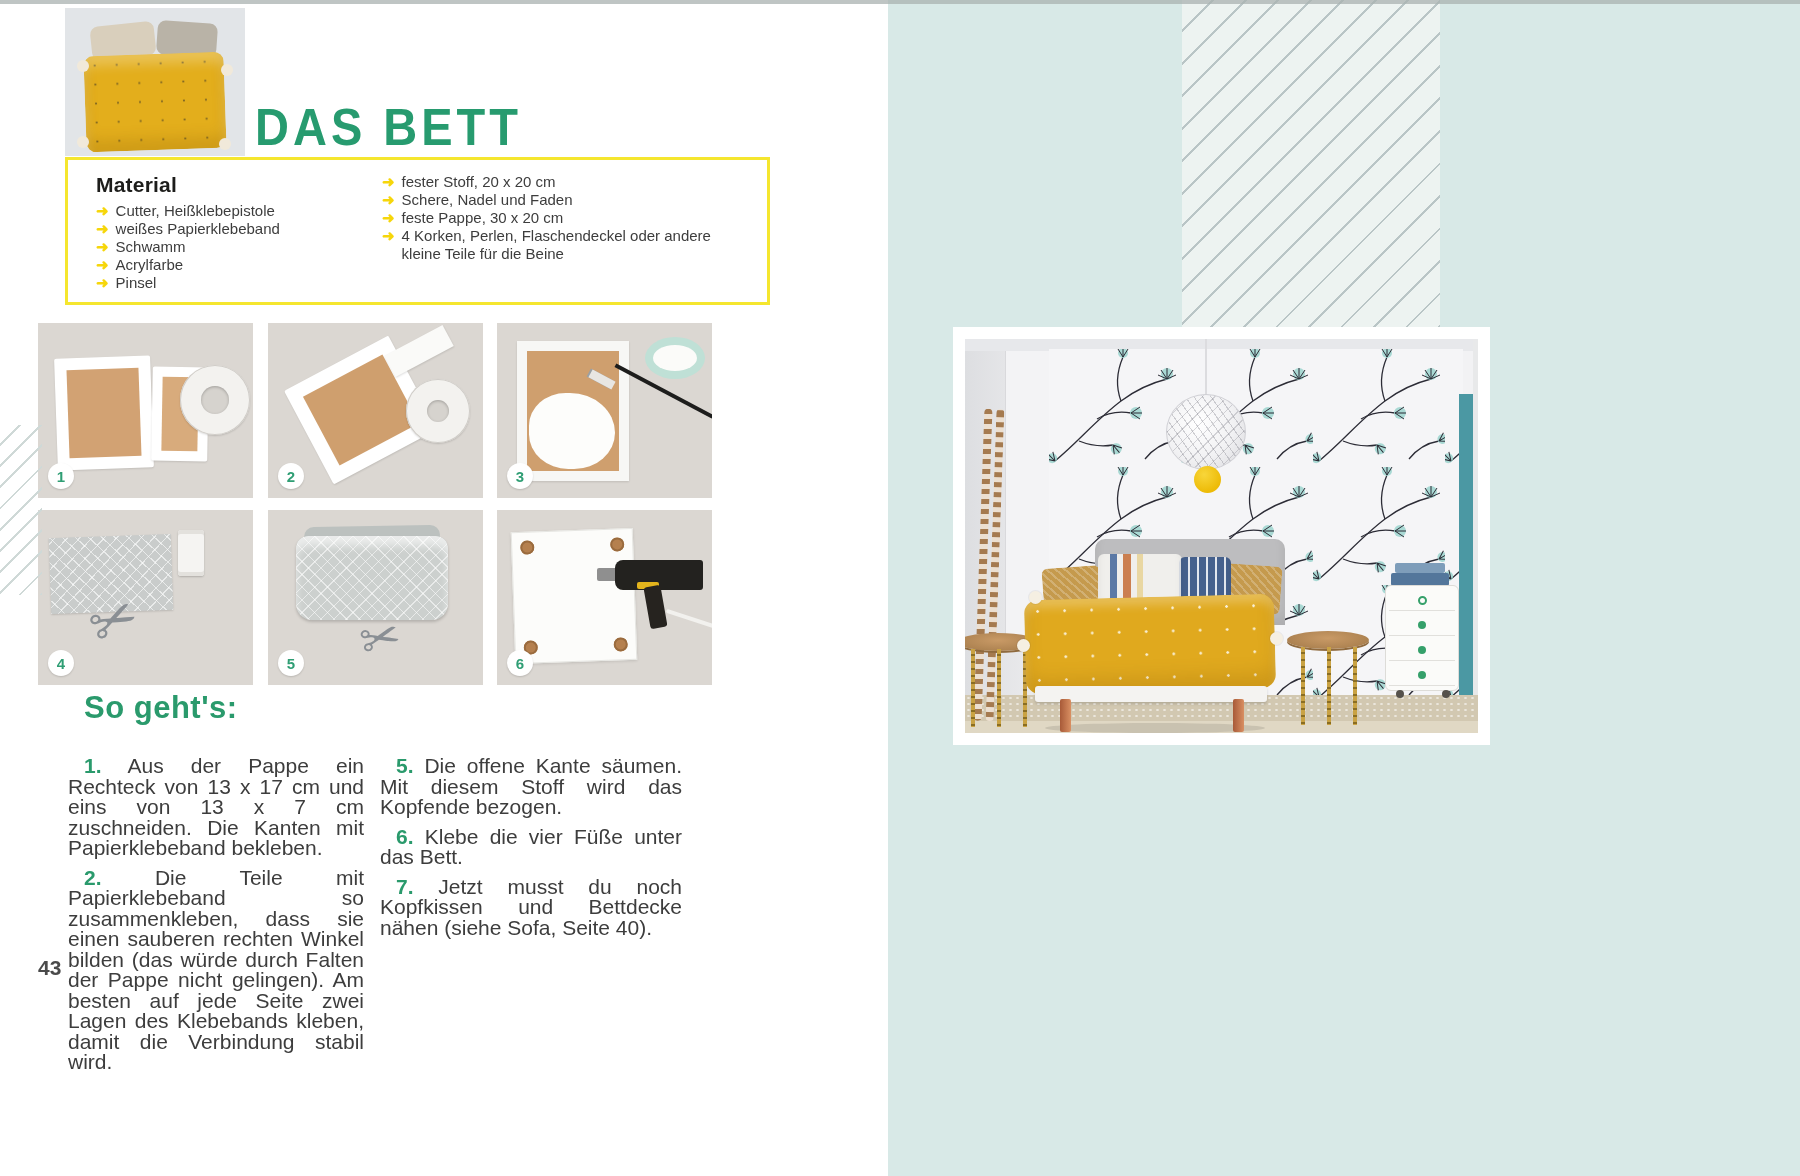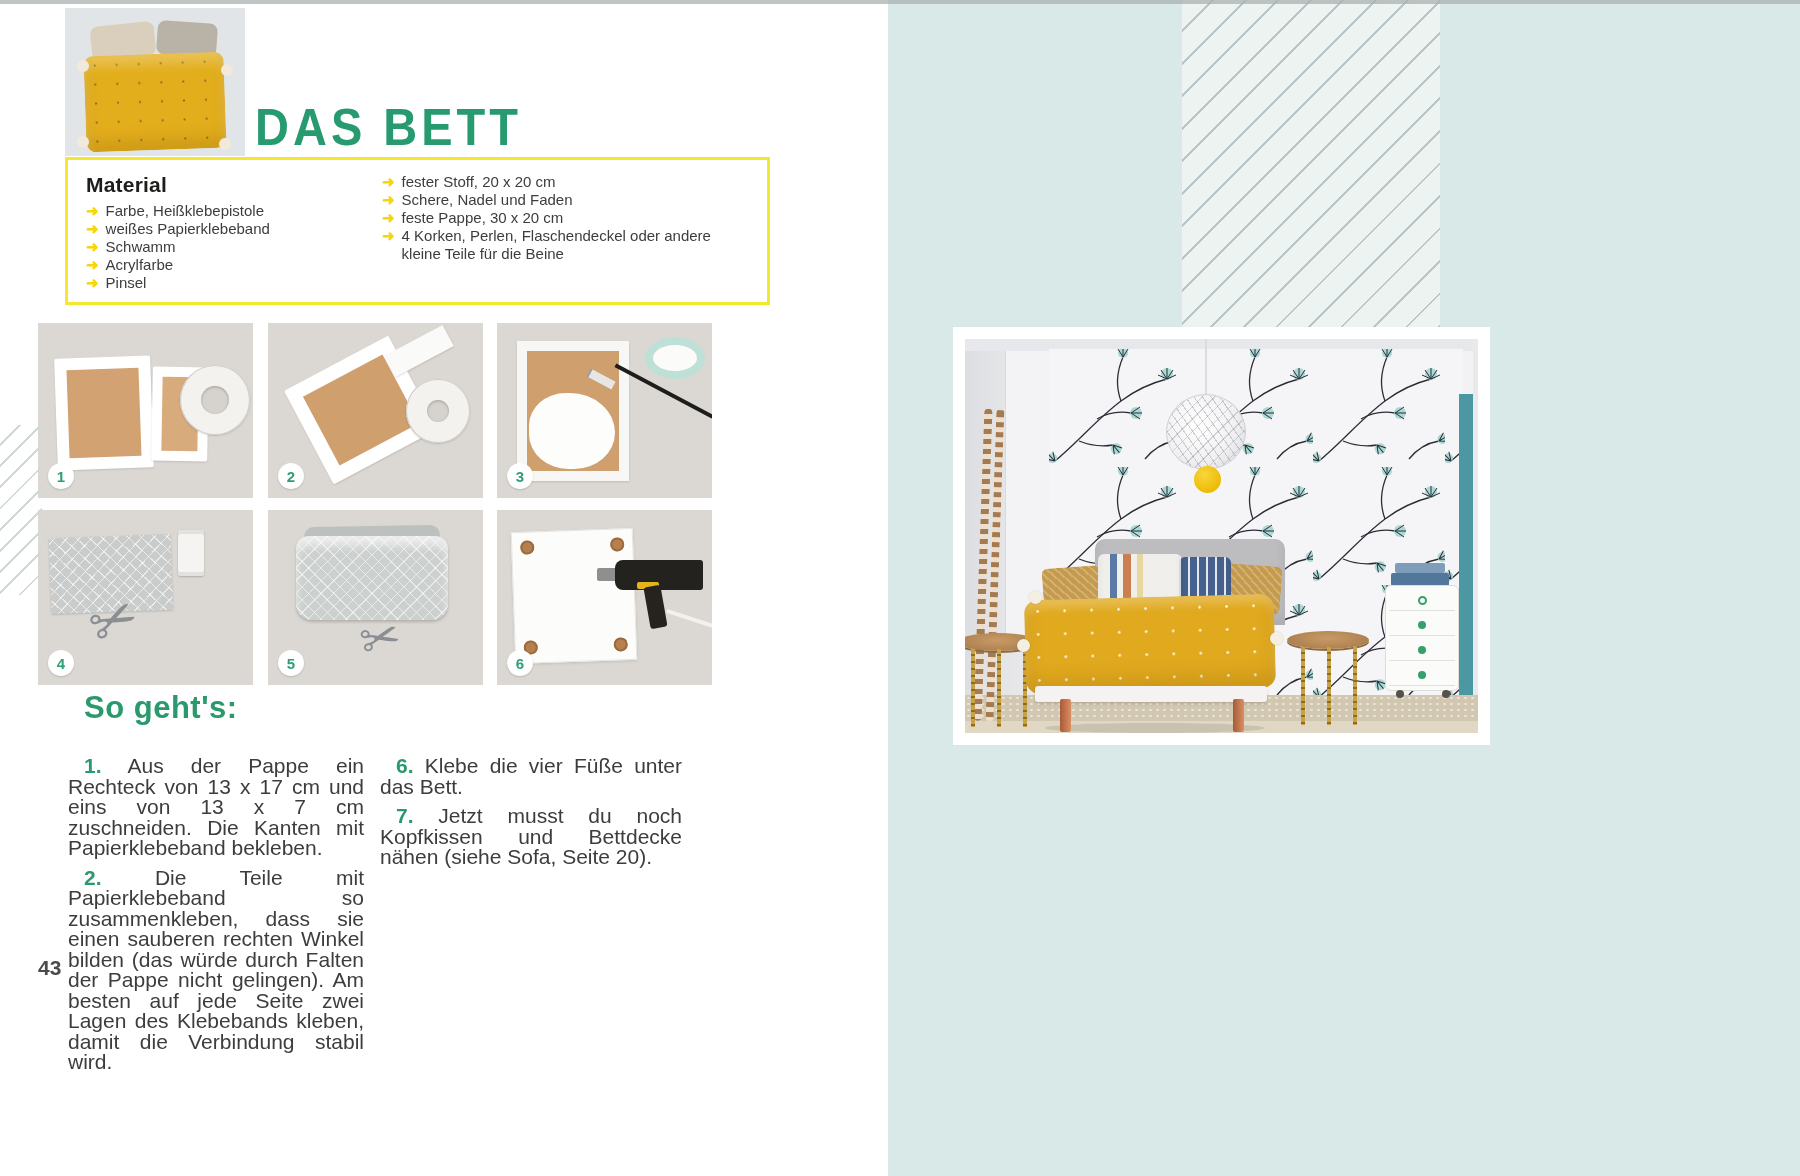--- a/index.html
+++ b/index.html
@@ -96,21 +96,21 @@
   .hp-duvet { position:absolute; left:20px; top:46px; width:140px; height:96px; background:#e3ae1c; border-radius:10px; transform:rotate(-2deg);
     background-image:radial-gradient(circle, rgba(40,40,40,.5) 1px, transparent 1.2px); background-size:22px 19px;
     box-shadow:inset 0 10px 12px rgba(255,255,255,.25), inset 0 -12px 14px rgba(120,80,0,.18); }
   .hp-pom { position:absolute; width:12px; height:12px; border-radius:50%; background:#f1e9da; }
   .hpa { left:12px; top:52px; } .hpb { left:156px; top:56px; } .hpc { left:12px; top:128px; } .hpd { left:154px; top:130px; }
 
   .page-title { position:absolute; left:255px; top:96px; font-size:47px; font-weight:bold; color:#279b6f;
     letter-spacing:4px; transform:scaleY(1.12); transform-origin:left top; white-space:nowrap; }
 
   .materials-box { position:absolute; left:65px; top:157px; width:705px; height:148px; border:3px solid #f5e62e; background:#ffffff; }
-  .mb-col1 { position:absolute; left:18px; top:13px; width:280px; }
+  .mb-col1 { position:absolute; left:28px; top:13px; width:280px; }
   .mb-col2 { position:absolute; left:314px; top:13px; width:370px; }
   .mb-heading { font-size:21px; font-weight:800; color:#1d1d1b; margin:0 0 5px 0; letter-spacing:.2px; }
   .mb-heading.second { margin-top:9px; }
   .mb-list { list-style:none; margin:0; padding:0; }
   .mb-list li { display:flex; align-items:flex-start; font-size:15px; line-height:17.5px; color:#3d3d3d; margin-bottom:0.5px; }
   .arrow { color:#f6d60a; font-weight:bold; font-size:15px; margin-right:7px; flex:0 0 auto; line-height:17.5px; }
 
   .steps-grid { position:absolute; left:38px; top:323px; }
   .tile { position:absolute; width:215px; height:175px; background:#dbd7d2; overflow:hidden; }
   .t1 { left:0; top:0; } .t2 { left:230px; top:0; } .t3 { left:459px; top:0; }
@@ -190,21 +190,21 @@
     </div>
 
     <div class="page-title">DAS BETT</div>
 
     <div class="materials-box">
       <div class="mb-col1">
         <div class="mb-heading">Material</div>
         <ul class="mb-list">
           <li>
               <span class="arrow">➜</span>
-              <span>Farbe, Heißklebepistole</span>
+              <span>Cutter, Heißklebepistole</span>
             </li>
           <li>
               <span class="arrow">➜</span>
               <span>weißes Papierklebeband</span>
             </li>
           <li>
               <span class="arrow">➜</span>
               <span>Schwamm</span>
             </li>
           <li>
@@ -311,22 +311,23 @@
     </div>
 
     <div class="howto-heading">So geht's:</div>
 
     <div class="instr-col col-a">
       <p><span class="step-num">1.</span> <span>Aus der Pappe ein Rechteck von 13 x 17 cm und eins von 13 x 7 cm zuschneiden. Die Kanten mit Papierklebeband bekleben.</span></p>
       <p><span class="step-num">2.</span> <span>Die Teile mit Papierklebeband so zusammenkleben, dass sie einen sauberen rechten Winkel bilden (das würde durch Falten der Pappe nicht gelingen). Am besten auf jede Seite zwei Lagen des Klebebands kleben, damit die Verbindung stabil wird.</span></p>
     </div>
 
     <div class="instr-col col-b">
+      <p><span class="step-num">5.</span> <span>Die offene Kante säumen. Mit diesem Stoff wird das Kopfende bezogen.</span></p>
       <p><span class="step-num">6.</span> <span>Klebe die vier Füße unter das Bett.</span></p>
-      <p><span class="step-num">7.</span> <span>Jetzt musst du noch Kopfkissen und Bettdecke nähen (siehe Sofa, Seite 20).</span></p>
+      <p><span class="step-num">7.</span> <span>Jetzt musst du noch Kopfkissen und Bettdecke nähen (siehe Sofa, Seite 40).</span></p>
     </div>
 
     <div class="page-number">43</div>
     <div class="left-stripes"></div>
   </div>
 
   <div class="right-page">
     <div class="stripe-band"></div>
 
     <div class="photo-frame" title="Puppenhaus-Schlafzimmer: Bett mit gelber Decke vor Zweig-Tapete, Hängelampe, Perlengirlande, Beistelltische und Kommode mit grünen Knöpfen">

